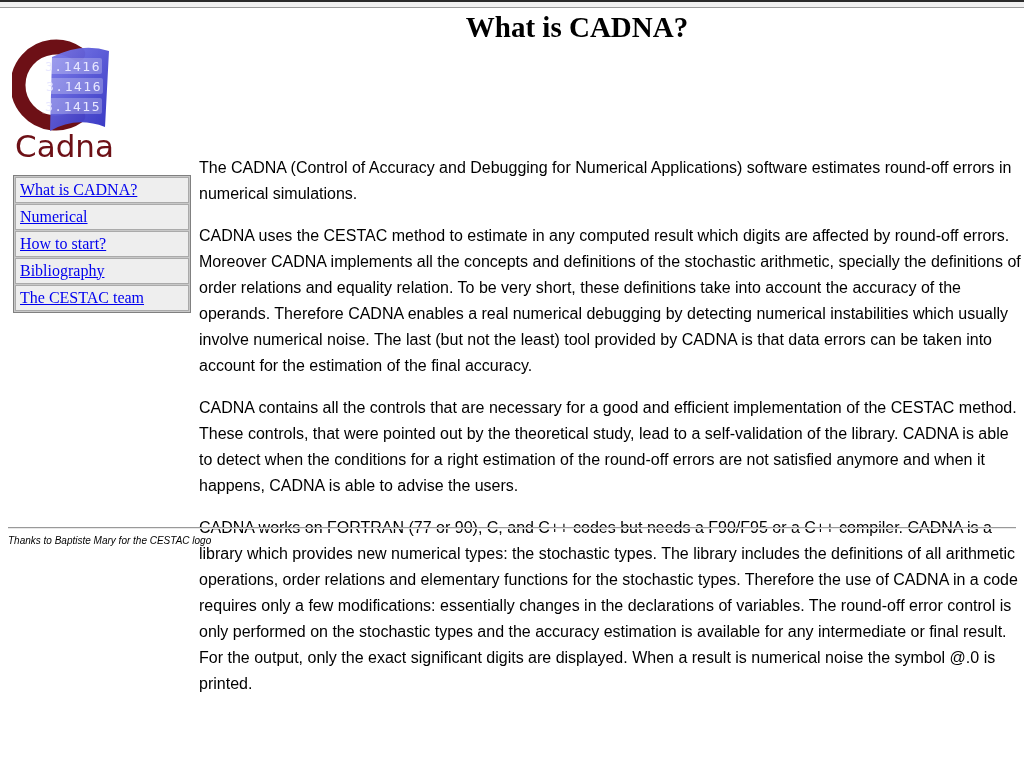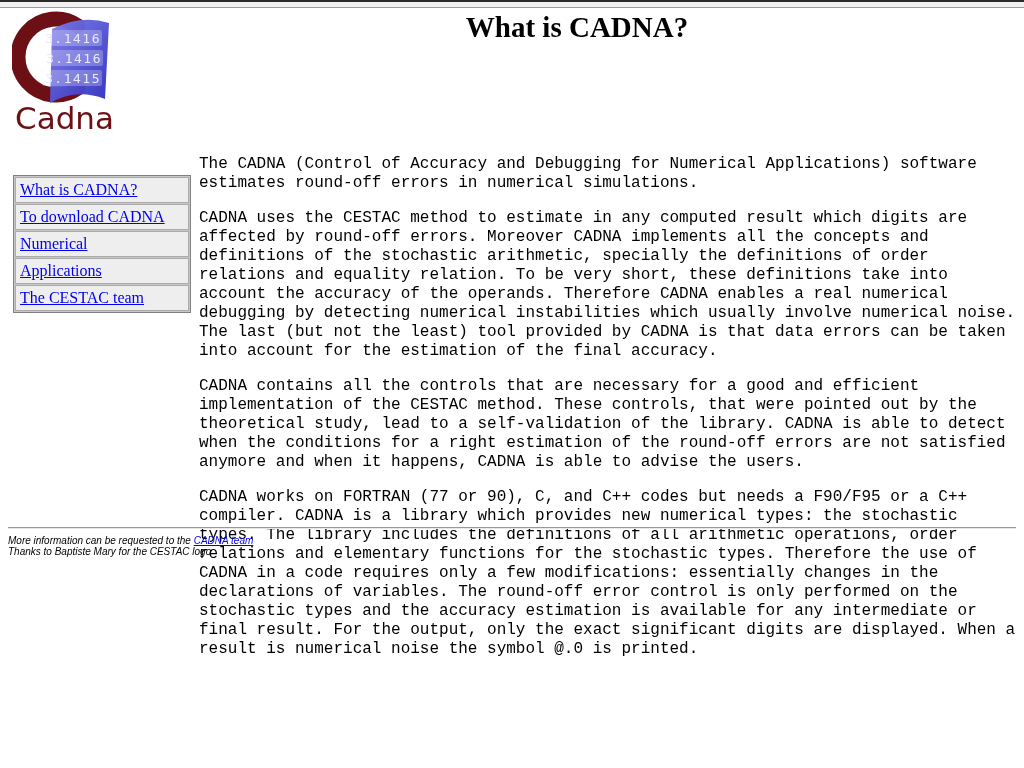--- a/index.html
+++ b/index.html
@@ -16,21 +16,21 @@
 
   
   .topbar {
     position: absolute; top: 0; left: 0; right: 0;
     height: 5px;
     background: #f1f1f1;
     border-top: 2px solid #2a2a2a;
     border-bottom: 1px solid #9a9a9a;
   }
 
-  .logo-box { position: absolute; left: 12px; top: 0; width: 104px; height: 134px; }
+  .logo-box { position: absolute; left: 12px; top: 28px; width: 104px; height: 134px; }
 
   .page-title {
     position: absolute; left: 130px; right: 0; top: 11px;
     margin: 0;
     text-align: center;
     font-family: "Liberation Serif", serif;
     font-weight: bold;
     font-size: 29px;
     color: #000;
   }
@@ -56,23 +56,23 @@
     color: #0000ee;
     text-decoration: underline;
     cursor: pointer;
   }
 
   .content {
     position: absolute; left: 199px; top: 139px; right: 0;
   }
   .content p {
     margin: 16px 0 0 0;
-    font-family: Liberation Mono, monospace;
+    font-family: Liberation Sans, sans-serif;
     font-size: 16px;
-    line-height: 19px;
+    line-height: 26px;
   }
 
   .footer { position: absolute; left: 8px; right: 8px; top: 519px; }
   .footer hr {
     margin: 8px 0 6px 0;
     border: none;
     height: 1px;
     background: #999999;
     border-bottom: 1px solid #e8e8e8;
   }
@@ -123,40 +123,39 @@
   </div>
 
   <h1 class="page-title">What is CADNA?</h1>
 
   <table class="menu">
     <tbody>
       <tr>
         <td><a class="menu-link" href="#">What is CADNA?</a></td>
       </tr>
       <tr>
-        <td><a class="menu-link" href="#">To download CADNA</a></td>
-      </tr>
-      <tr>
         <td><a class="menu-link" href="#">Numerical</a></td>
       </tr>
       <tr>
-        <td><a class="menu-link" href="#">Applications</a></td>
+        <td><a class="menu-link" href="#">How to start?</a></td>
+      </tr>
+      <tr>
+        <td><a class="menu-link" href="#">Bibliography</a></td>
       </tr>
       <tr>
         <td><a class="menu-link" href="#">The CESTAC team</a></td>
       </tr>
     </tbody>
   </table>
 
   <div class="content">
     <p>The CADNA (Control of Accuracy and Debugging for Numerical Applications) software estimates round-off errors in numerical simulations.</p>
     <p>CADNA uses the CESTAC method to estimate in any computed result which digits are affected by round-off errors. Moreover CADNA implements all the concepts and definitions of the stochastic arithmetic, specially the definitions of order relations and equality relation. To be very short, these definitions take into account the accuracy of the operands. Therefore CADNA enables a real numerical debugging by detecting numerical instabilities which usually involve numerical noise. The last (but not the least) tool provided by CADNA is that data errors can be taken into account for the estimation of the final accuracy.</p>
     <p>CADNA contains all the controls that are necessary for a good and efficient implementation of the CESTAC method. These controls, that were pointed out by the theoretical study, lead to a self-validation of the library. CADNA is able to detect when the conditions for a right estimation of the round-off errors are not satisfied anymore and when it happens, CADNA is able to advise the users.</p>
     <p>CADNA works on FORTRAN (77 or 90), C, and C++ codes but needs a F90/F95 or a C++ compiler. CADNA is a library which provides new numerical types: the stochastic types. The library includes the definitions of all arithmetic operations, order relations and elementary functions for the stochastic types. Therefore the use of CADNA in a code requires only a few modifications: essentially changes in the declarations of variables. The round-off error control is only performed on the stochastic types and the accuracy estimation is available for any intermediate or final result. For the output, only the exact significant digits are displayed. When a result is numerical noise the symbol @.0 is printed.</p>
   </div>
 
   <div class="footer">
     <hr>
-    <div class="footer-line"><span>More information can be requested to the </span><a class="footer-link" href="#">CADNA team</a></div>
     <div class="footer-line">Thanks to Baptiste Mary for the CESTAC logo</div>
   </div>
 
 </div>
 
 </body></html>

